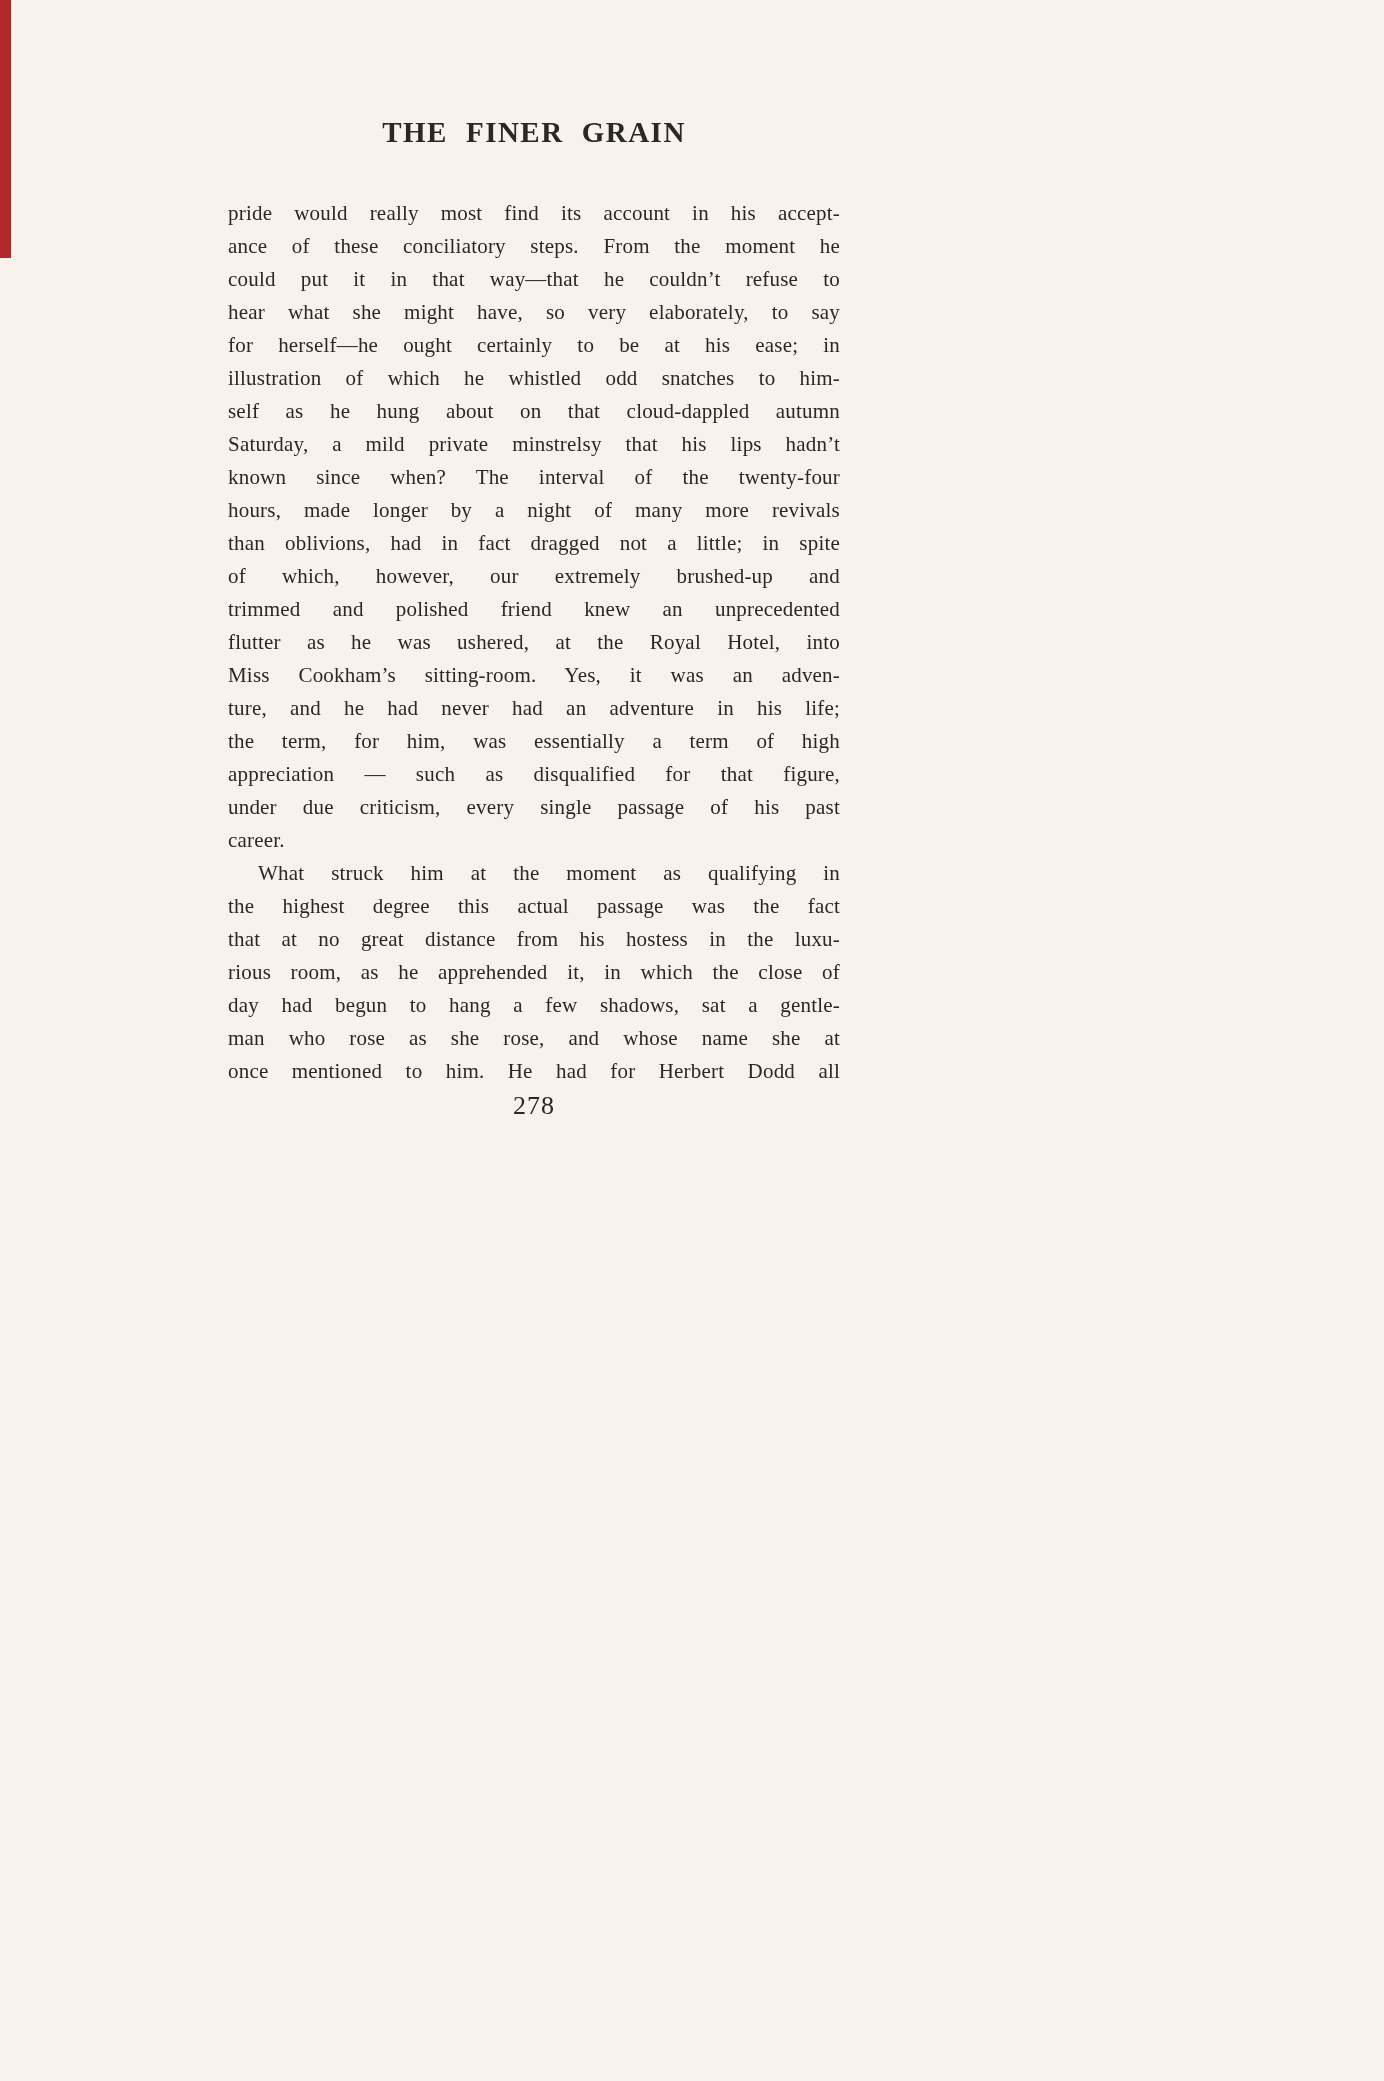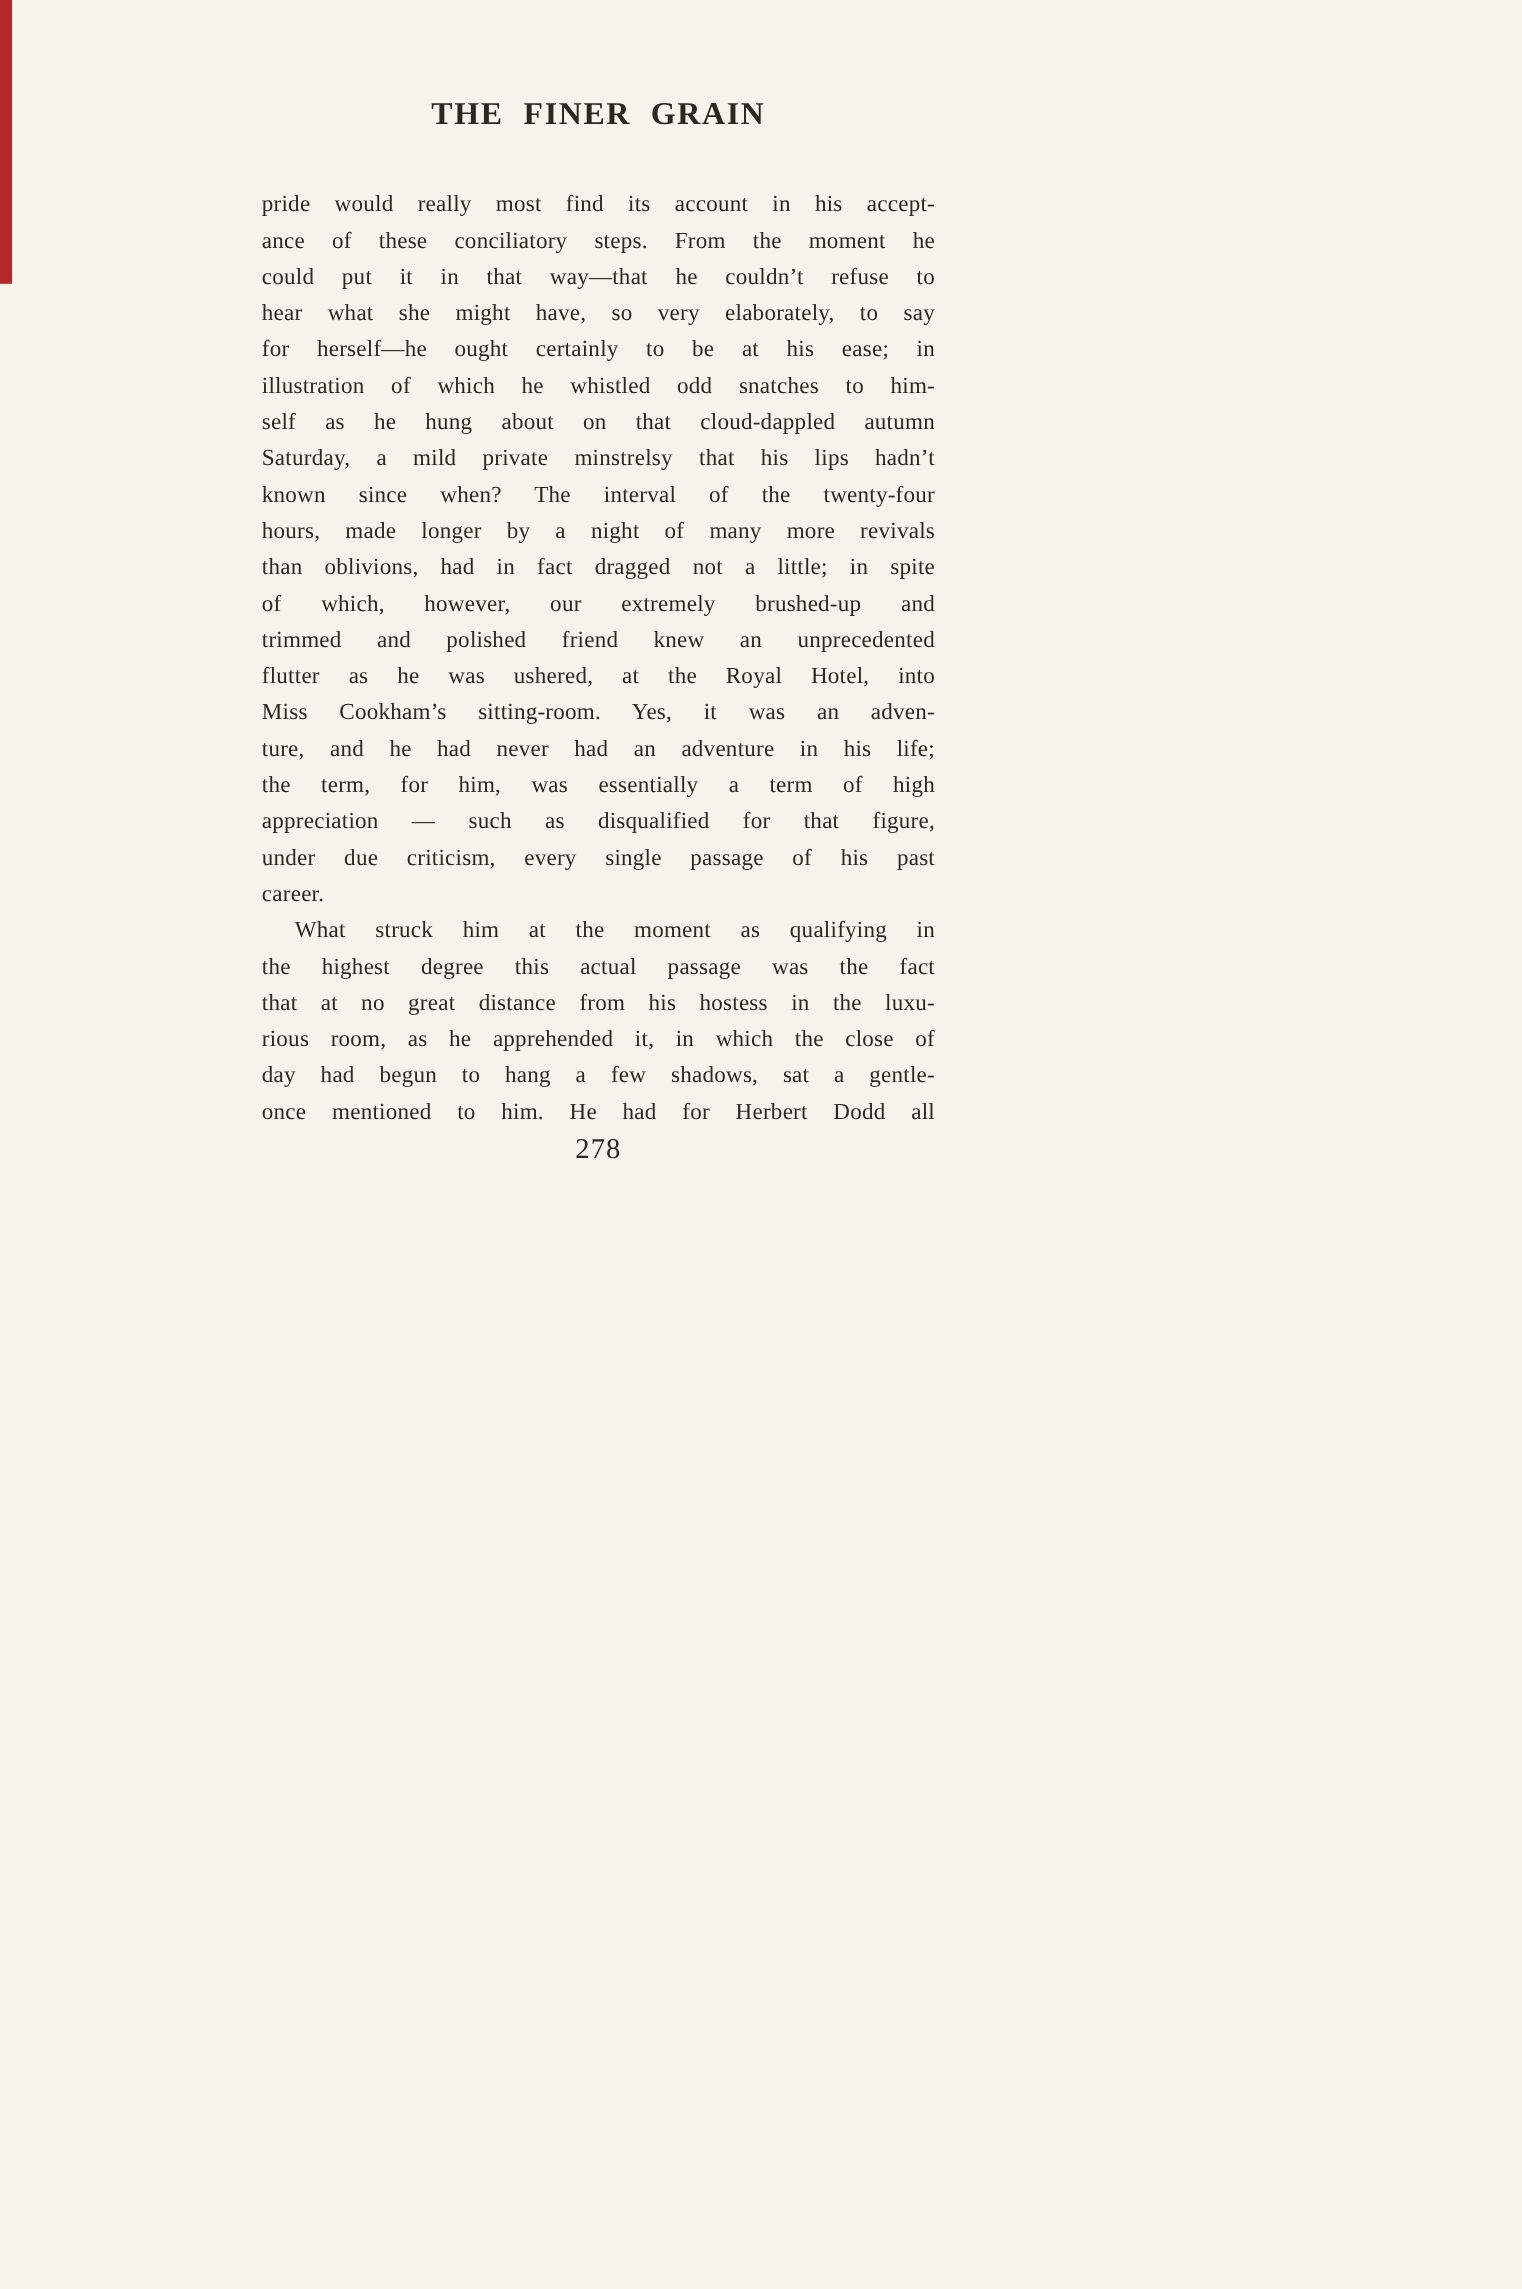--- a/index.html
+++ b/index.html
@@ -22,24 +22,24 @@
   .red-edge {
     position: absolute;
     left: 0;
     top: 0;
     width: 11px;
     height: 258px;
     background: var(--edge, #b3282a);
   }
   .text-block {
     position: absolute;
-    left: 238px;
+    left: 228px;
     top: 0;
     width: 612px;
-    padding-top: 88px;
+    padding-top: 116px;
   }
   h1.running-head {
     margin: 0;
     font-size: 29px;
     font-weight: bold;
     text-align: center;
     letter-spacing: 1.5px;
     word-spacing: 0.32em;
     line-height: 32px;
     color: var(--ink, #2b2722);
@@ -103,18 +103,19 @@
           <div class="line">appreciation — such as disqualified for that figure,</div>
           <div class="line">under due criticism, every single passage of his past</div>
           <div class="line last">career.</div>
         </div>
         <div class="paragraph">
           <div class="line indent">What struck him at the moment as qualifying in</div>
           <div class="line">the highest degree this actual passage was the fact</div>
           <div class="line">that at no great distance from his hostess in the luxu-</div>
           <div class="line">rious room, as he apprehended it, in which the close of</div>
           <div class="line">day had begun to hang a few shadows, sat a gentle-</div>
+          <div class="line">man who rose as she rose, and whose name she at</div>
           <div class="line">once mentioned to him.  He had for Herbert Dodd all</div>
         </div>
       </div>
     <div class="page-number">278</div>
   </div>
 </div>
 
 </body></html>

